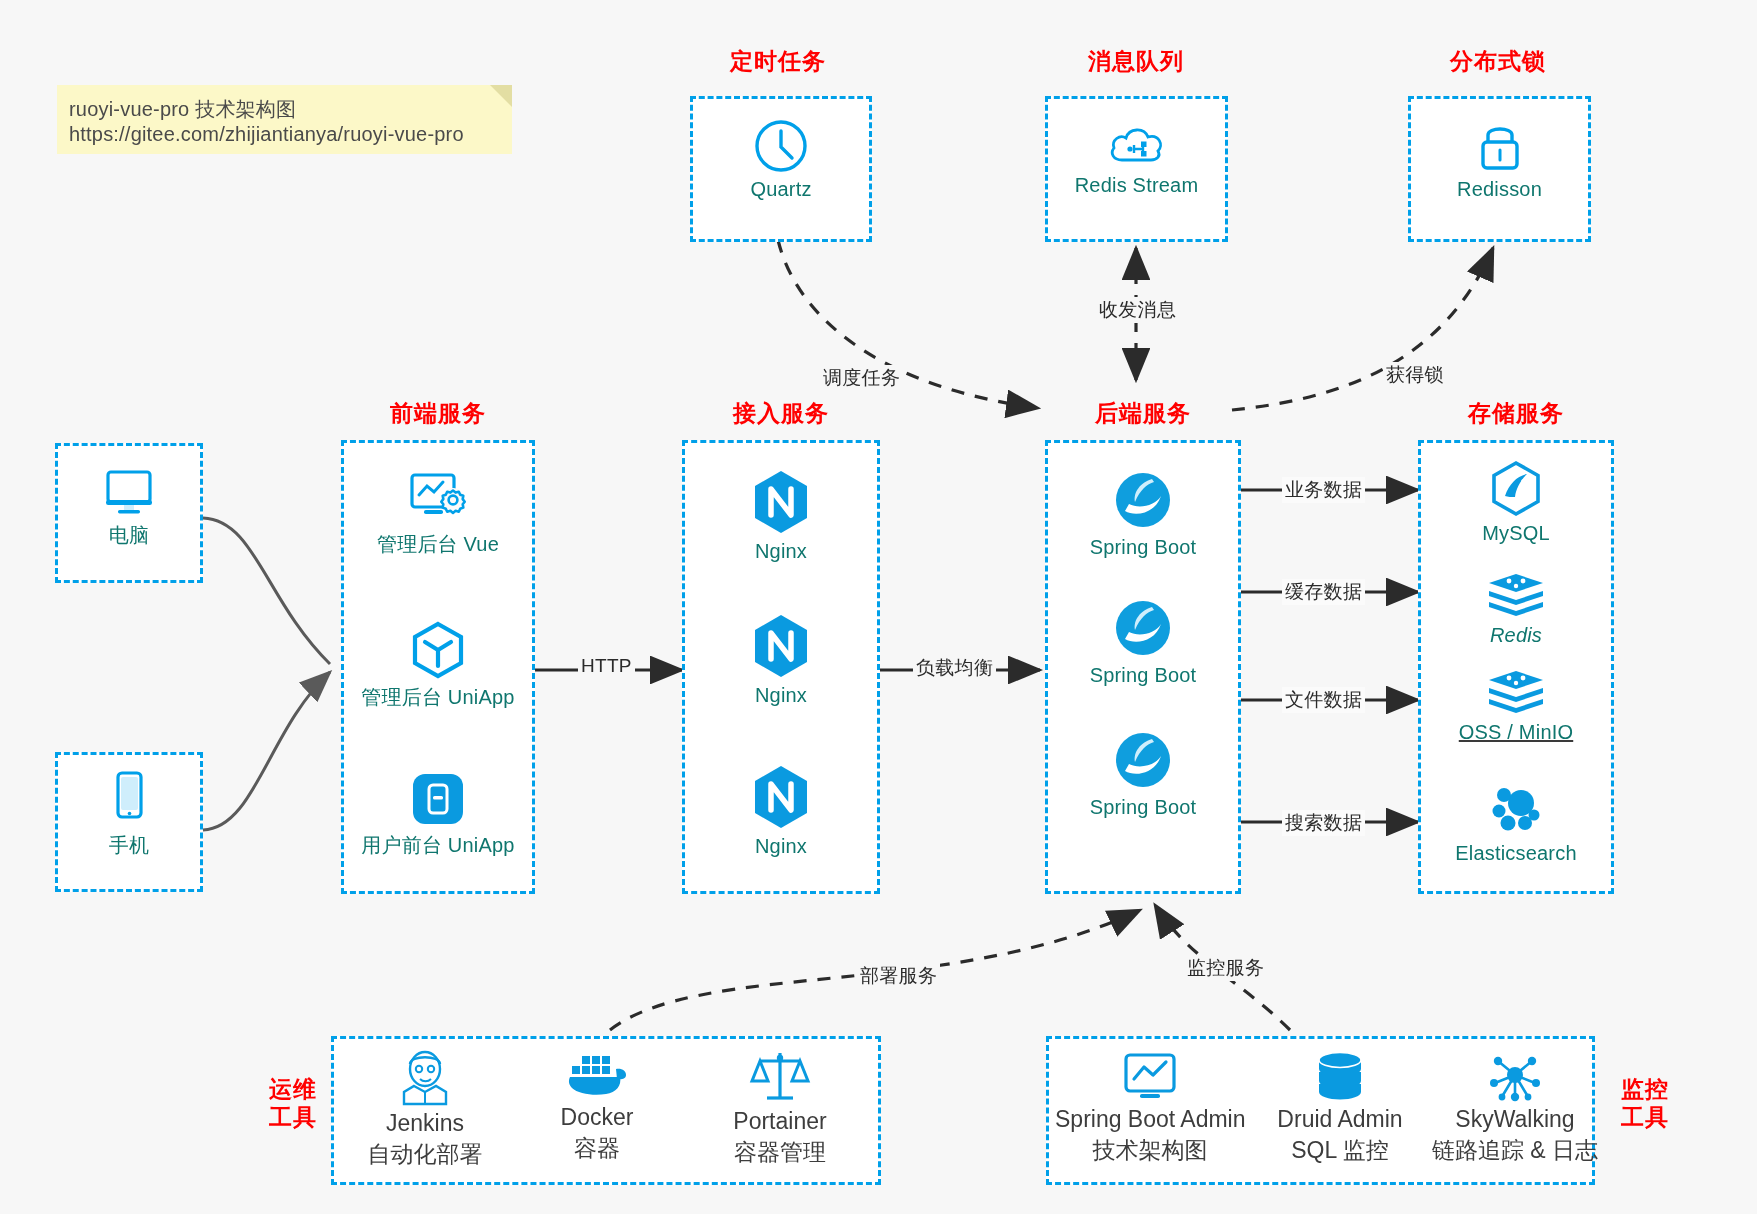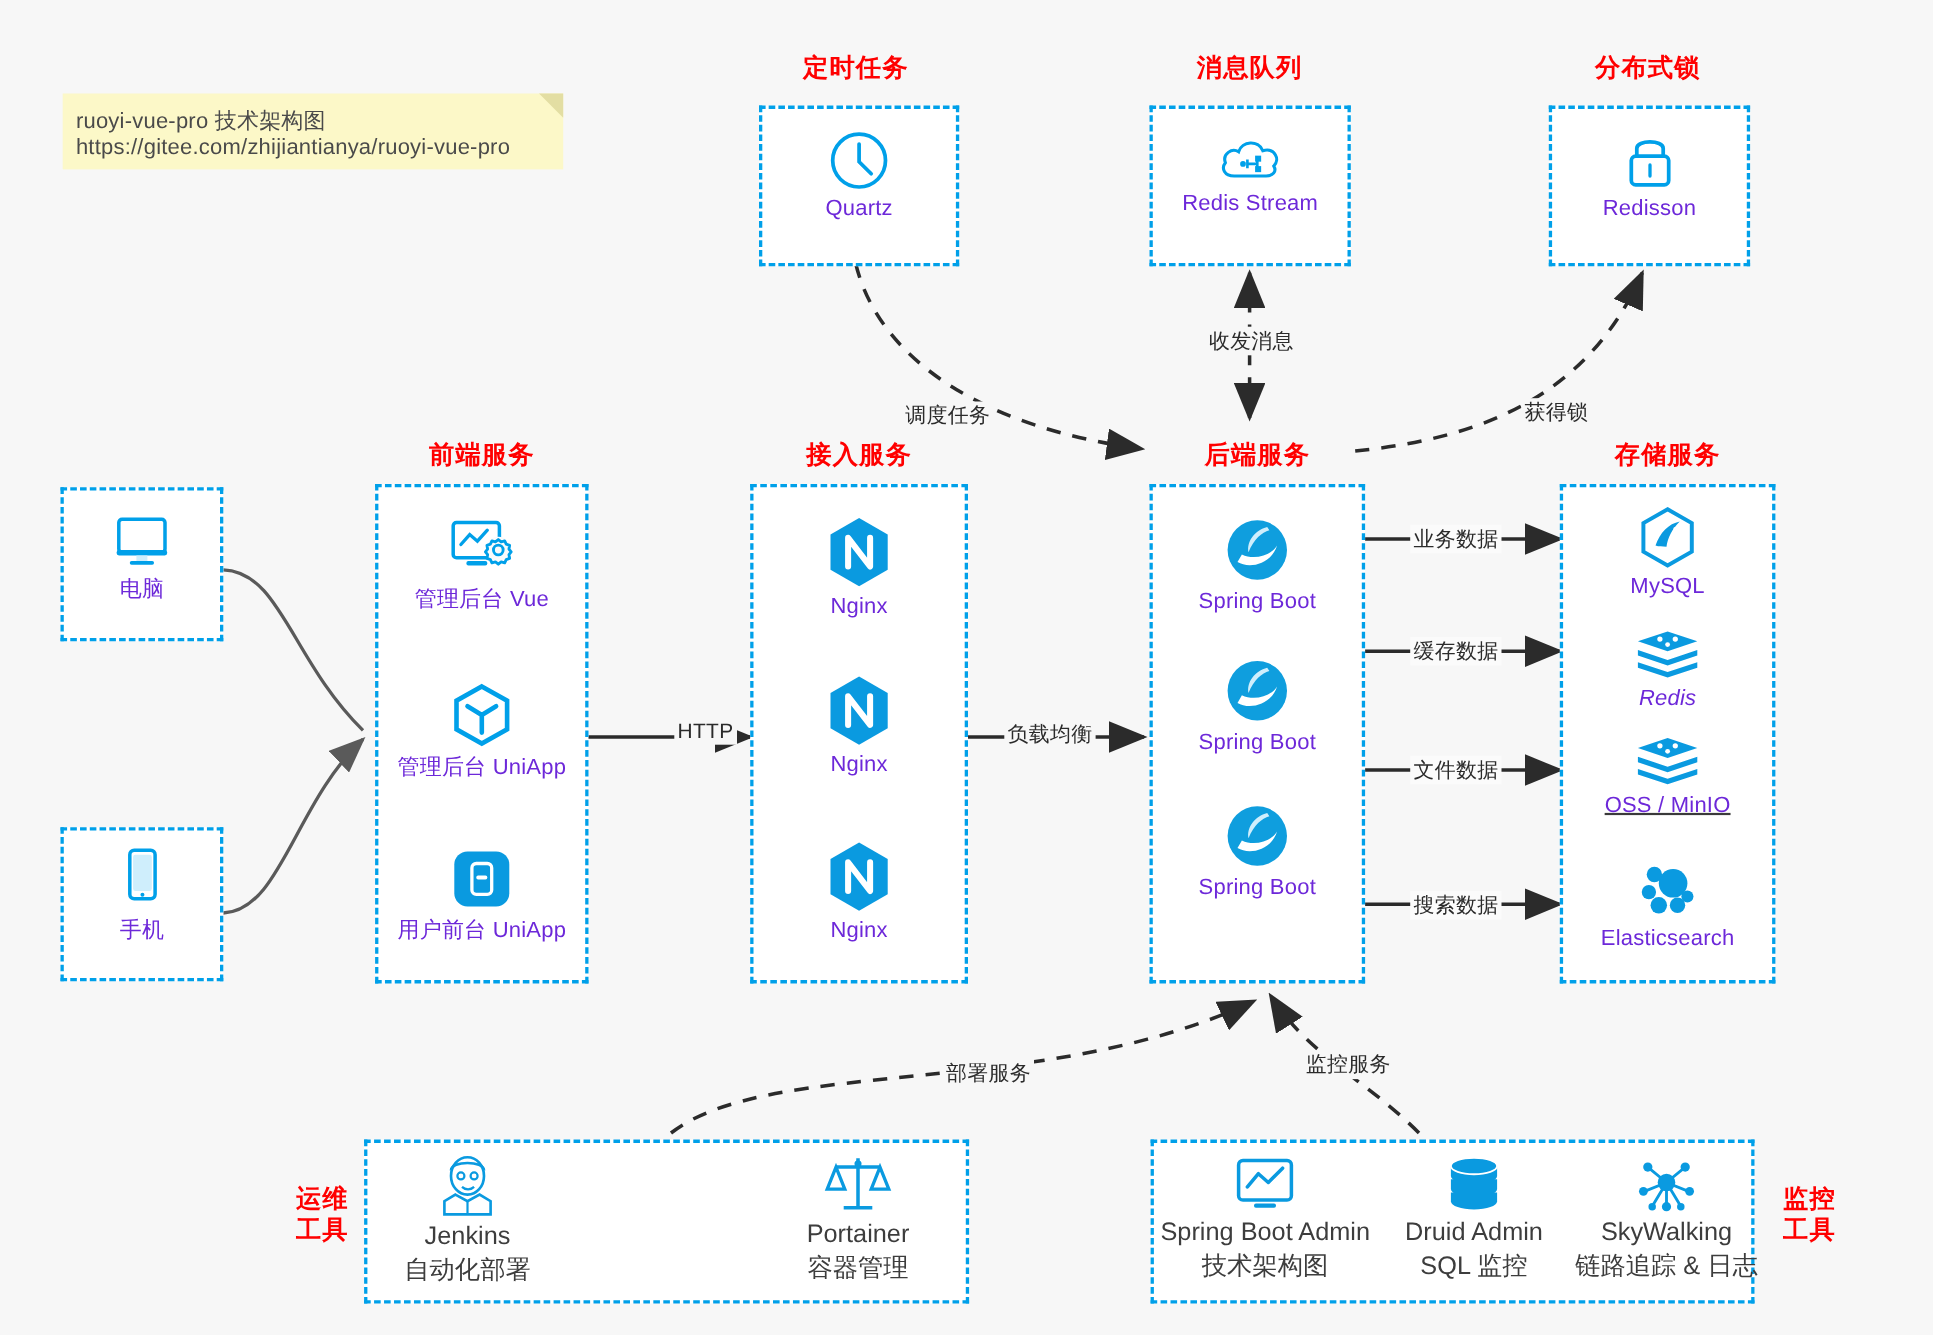--- a/index.html
+++ b/index.html
@@ -41,21 +41,21 @@
     position:absolute;
     color:#ff0000;font-weight:bold;font-size:23px;
     text-align:center;white-space:nowrap;
     letter-spacing:1px;
   }
   .grp-title.side{line-height:1.22;}
 
   
   .node{position:absolute;text-align:center;}
   .node .cap{
-    font-size:20px;color:#6d28d9;white-space:nowrap;margin-top:4px;
+    font-size:20px;color:#0f766e;white-space:nowrap;margin-top:4px;
     letter-spacing:.2px;
   }
   .node .cap2{
     font-size:23px;color:#3d3d3d;white-space:nowrap;line-height:1.35;
   }
   .ic{display:block;margin:0 auto;}
 
   
   .elabel{
     position:absolute;font-size:19px;color:#2b2b2b;white-space:nowrap;
@@ -320,20 +320,35 @@
       <circle cx="25" cy="19" r="3.2" fill="none" stroke="#0a9ae0" stroke-width="2"></circle>
       <circle cx="37" cy="19" r="3.2" fill="none" stroke="#0a9ae0" stroke-width="2"></circle>
       <path d="M26 29 C29 32 34 32 37 29" fill="none" stroke="#0a9ae0" stroke-width="2"></path>
       <path d="M20 36 L31 42 L42 36 L52 42 L52 54 L10 54 L10 42 Z" fill="none" stroke="#0a9ae0" stroke-width="2.4"></path>
       <path d="M31 42 L31 54" stroke="#0a9ae0" stroke-width="2"></path>
     </svg>
     <div class="cap2">Jenkins</div>
     <div class="cap2">自动化部署</div>
   </div>
 
+  <div class="node" style="left:512px;top:1050px;width:170px;">
+    <svg class="ic" width="66" height="52" viewBox="0 0 66 52">
+      <rect x="18" y="16" width="8" height="8" fill="#0a9ae0"></rect>
+      <rect x="28" y="16" width="8" height="8" fill="#0a9ae0"></rect>
+      <rect x="38" y="16" width="8" height="8" fill="#0a9ae0"></rect>
+      <rect x="18" y="6" width="8" height="8" fill="#0a9ae0"></rect>
+      <rect x="28" y="6" width="8" height="8" fill="#0a9ae0"></rect>
+      <rect x="38" y="6" width="8" height="8" fill="#0a9ae0"></rect>
+      <rect x="8" y="16" width="8" height="8" fill="#0a9ae0"></rect>
+      <path d="M6 27 h50 c2 8 -4 16 -14 17 c-12 2 -28 0 -34 -6 c-3 -3 -4 -7 -2 -11 z" fill="#0a9ae0"></path>
+      <path d="M52 19 C58 18 62 21 62 25 C62 29 57 30 53 29" fill="#0a9ae0"></path>
+    </svg>
+    <div class="cap2">Docker</div>
+    <div class="cap2">容器</div>
+  </div>
 
   <div class="node" style="left:695px;top:1048px;width:170px;">
     <svg class="ic" width="62" height="58" viewBox="0 0 62 58">
       <path d="M31 5 L31 50" stroke="#0a9ae0" stroke-width="3.2"></path>
       <path d="M11 13 L51 13" stroke="#0a9ae0" stroke-width="3.2"></path>
       <path d="M18 50 L44 50" stroke="#0a9ae0" stroke-width="3.2"></path>
       <path d="M11 13 L3 33 h16 z" fill="none" stroke="#0a9ae0" stroke-width="3"></path>
       <path d="M51 13 L43 33 h16 z" fill="none" stroke="#0a9ae0" stroke-width="3"></path>
       <circle cx="31" cy="10" r="3.2" fill="#0a9ae0"></circle>
     </svg>
@@ -382,21 +397,21 @@
       <circle cx="42" cy="47" r="3.4" fill="#0a9ae0"></circle>
     </svg>
     <div class="cap2">SkyWalking</div>
     <div class="cap2">链路追踪 &amp; 日志</div>
   </div>
 
   <div class="elabel" style="left:820px;top:365px;">调度任务</div>
   <div class="elabel" style="left:1096px;top:297px;">收发消息</div>
   <div class="elabel" style="left:1383px;top:362px;">获得锁</div>
 
-  <div class="elabel" style="left:578px;top:655px;margin-left:35px;">HTTP</div>
+  <div class="elabel" style="left:578px;top:655px;">HTTP</div>
   <div class="elabel" style="left:913px;top:655px;">负载均衡</div>
 
   <div class="elabel onwhite" style="left:1282px;top:477px;">业务数据</div>
   <div class="elabel onwhite" style="left:1282px;top:579px;">缓存数据</div>
   <div class="elabel onwhite" style="left:1282px;top:687px;">文件数据</div>
   <div class="elabel onwhite" style="left:1282px;top:810px;">搜索数据</div>
 
   <div class="elabel" style="left:834px;top:963px;margin-left:23px;">部署服务</div>
   <div class="elabel" style="left:1184px;top:955px;">监控服务</div>
 

